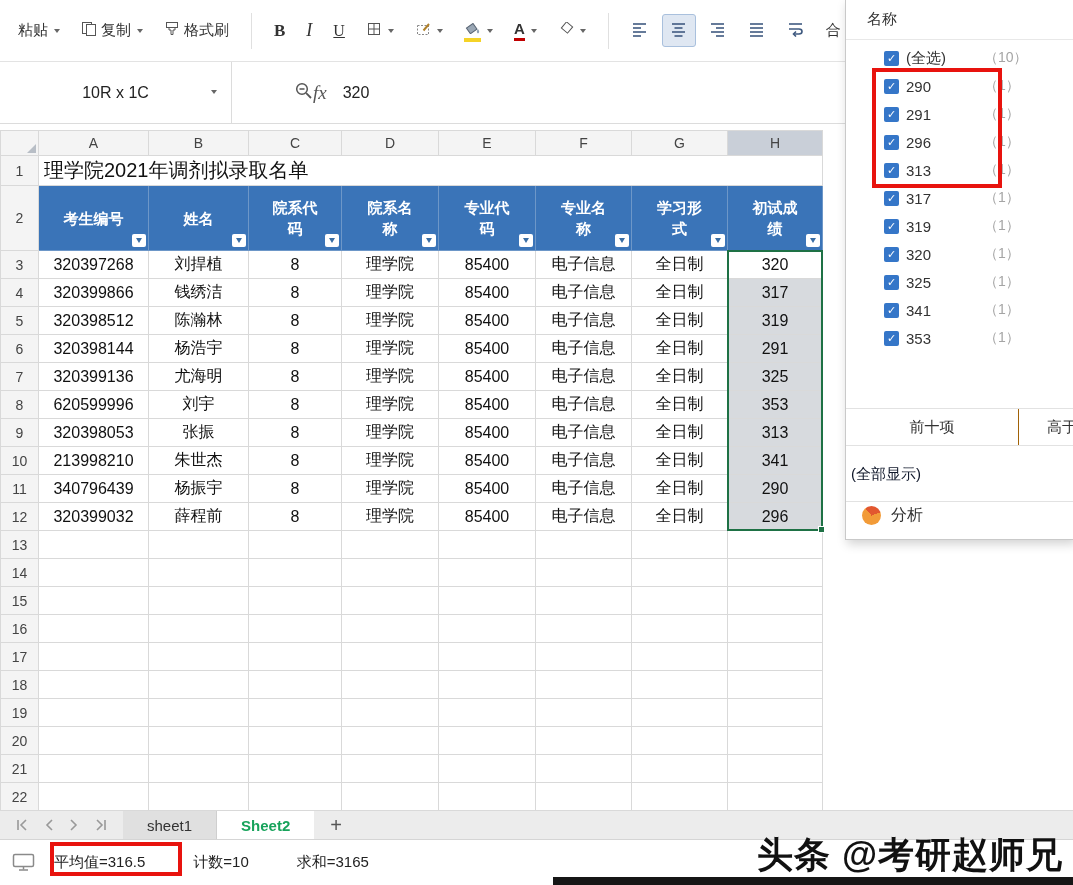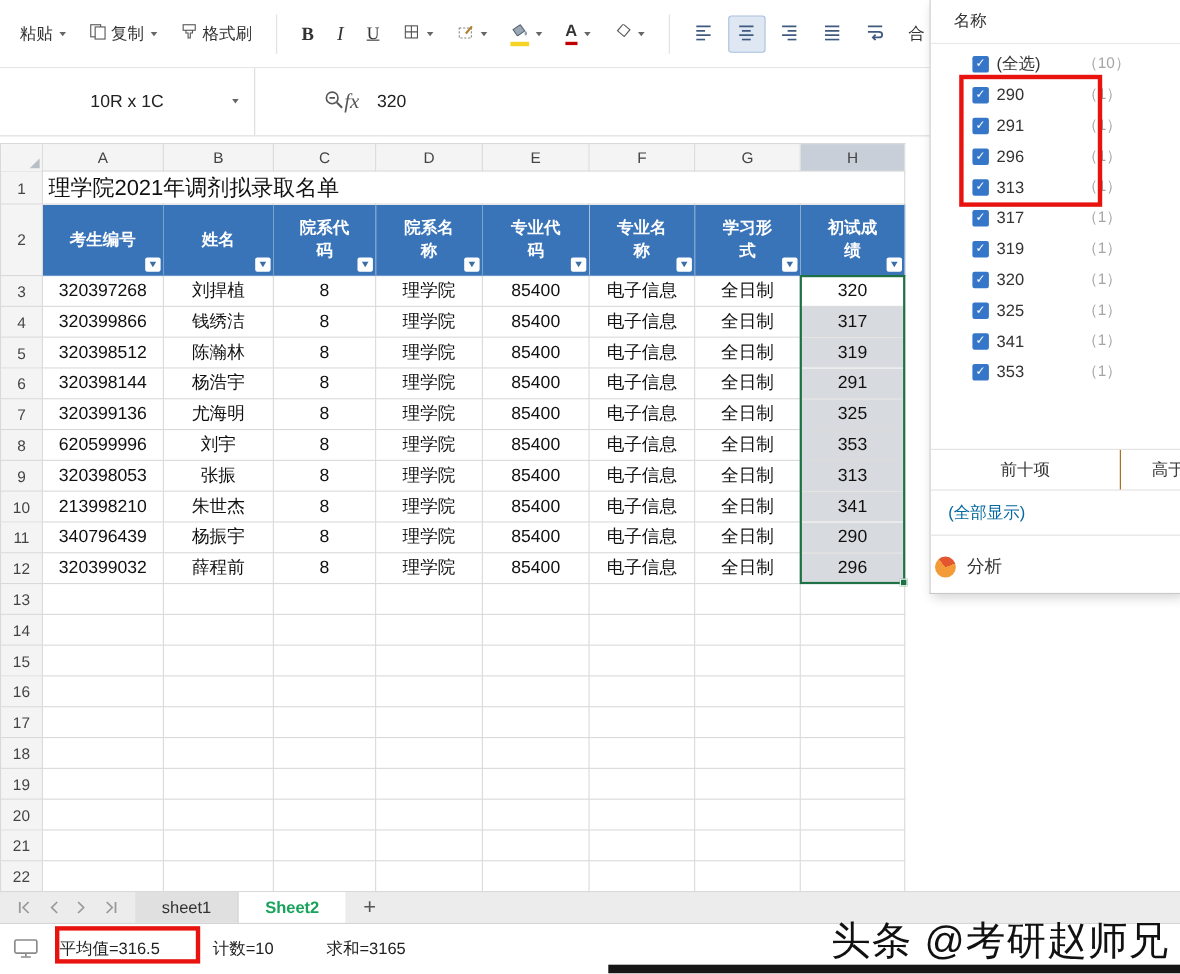--- a/index.html
+++ b/index.html
@@ -89,32 +89,32 @@
   .fitem{height:28px;display:flex;align-items:center;padding-left:38px}
   .cb{width:15px;height:15px;background:#3576c8;border-radius:2px;color:#fff;font-size:11px;
       line-height:15px;text-align:center;margin-right:7px;flex:none}
   .flabel{min-width:78px;color:#333}
   .fcount{color:#a5a5a5;font-size:14px}
   .panel-btns{position:absolute;left:0;top:408px;width:100%;height:38px;
               border-top:1px solid #e2e2e2;border-bottom:1px solid #e2e2e2;display:flex}
   .pbtn{display:flex;align-items:center;color:#333}
   .pbtn.topten{width:173px;justify-content:center;border-right:1px solid #a16207}
   .pbtn.aboveavg{flex:1;padding-left:28px;overflow:hidden;white-space:nowrap}
-  .show-all{position:absolute;left:0;top:447px;width:100%;height:40px;display:flex;align-items:center;
-            padding-left:16px;color:#0369a1;border-bottom:1px solid #e2e2e2}
+  .show-all{position:absolute;left:0;top:447px;width:100%;height:55px;display:flex;align-items:center;
+            padding-left:5px;color:#0f172a;border-bottom:1px solid #e2e2e2}
   .analyze{position:absolute;left:0;top:492px;width:100%;height:46px;display:flex;align-items:center;
-           gap:10px;padding-left:4px;font-size:16px;color:#333}
+           gap:10px;padding-left:16px;font-size:16px;color:#333}
   .pie{width:19px;height:19px;border-radius:50%;flex:none;
        background:conic-gradient(from -40deg,#e2572f 0 110deg,#f29b38 110deg 360deg)}
 
   
   .red-box{position:absolute;border:4px solid #e8130e;z-index:60;pointer-events:none}
   #red-panel{left:872px;top:68px;width:130px;height:120px}
   #red-status{left:50px;top:842px;width:132px;height:34px}
-  .watermark{position:absolute;right:10px;top:831px;font-size:36px;font-weight:normal;color:#111;
+  .watermark{position:absolute;right:10px;top:831px;font-size:36px;font-weight:bold;color:#111;
              letter-spacing:1px;z-index:70;white-space:nowrap}
   .dark-strip{position:absolute;left:553px;top:877px;width:520px;height:8px;background:#161616;z-index:55}
 </style>
 </head>
 <body>
 
 <div class="toolbar">
   <div class="tbtn">
     <span>粘贴</span>
     <span class="caret"></span>

